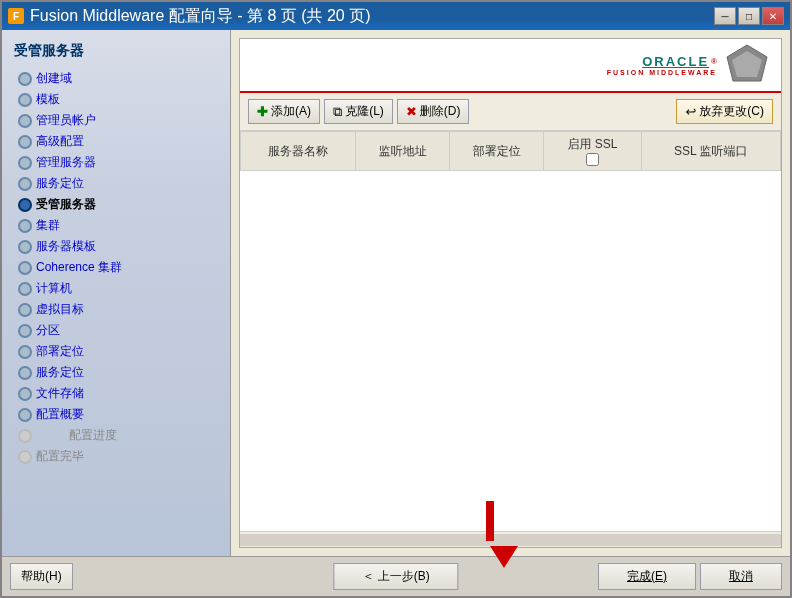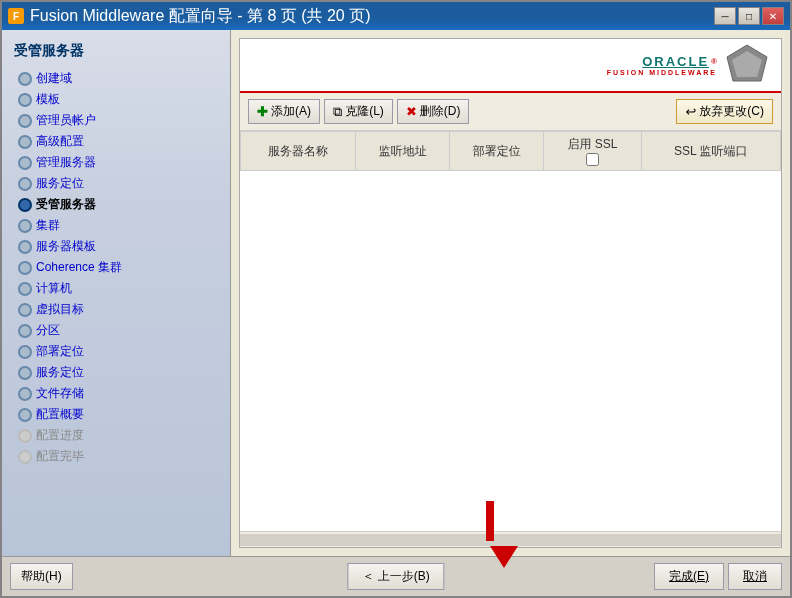--- a/index.html
+++ b/index.html
@@ -234,21 +234,21 @@
 
     .bottom-bar-inner {
       width: 100%;
       display: flex;
       align-items: center;
       justify-content: space-between;
       position: relative;
     }
 
     .nav-btn {
-      padding: 4px 14px;
+      padding: 4px 28px;
       background: linear-gradient(to bottom, #f5f3ee, #e0ddd4);
       border: 1px solid #9999aa;
       cursor: pointer;
       font-size: 12px;
       color: #000;
       min-height: 26px;
       display: flex;
       align-items: center;
       gap: 3px;
     }
@@ -409,21 +409,21 @@
       <div class="sidebar-item">
         <div class="bullet"></div>
         <a href="#">文件存储</a>
       </div>
       <div class="sidebar-item">
         <div class="bullet"></div>
         <a href="#">配置概要</a>
       </div>
       <div class="sidebar-item">
         <div class="bullet" style="background:#ccc;border-color:#bbb;"></div>
-        <span style="color:#888;">配置进度</span>
+        <span style="color:#888;margin-left:33px;">配置进度</span>
       </div>
       <div class="sidebar-item">
         <div class="bullet" style="background:#ccc;border-color:#bbb;"></div>
         <span style="color:#888;">配置完毕</span>
       </div>
     </div>
 
     <div class="content-with-logo">
 
       <div class="logo-bar">

